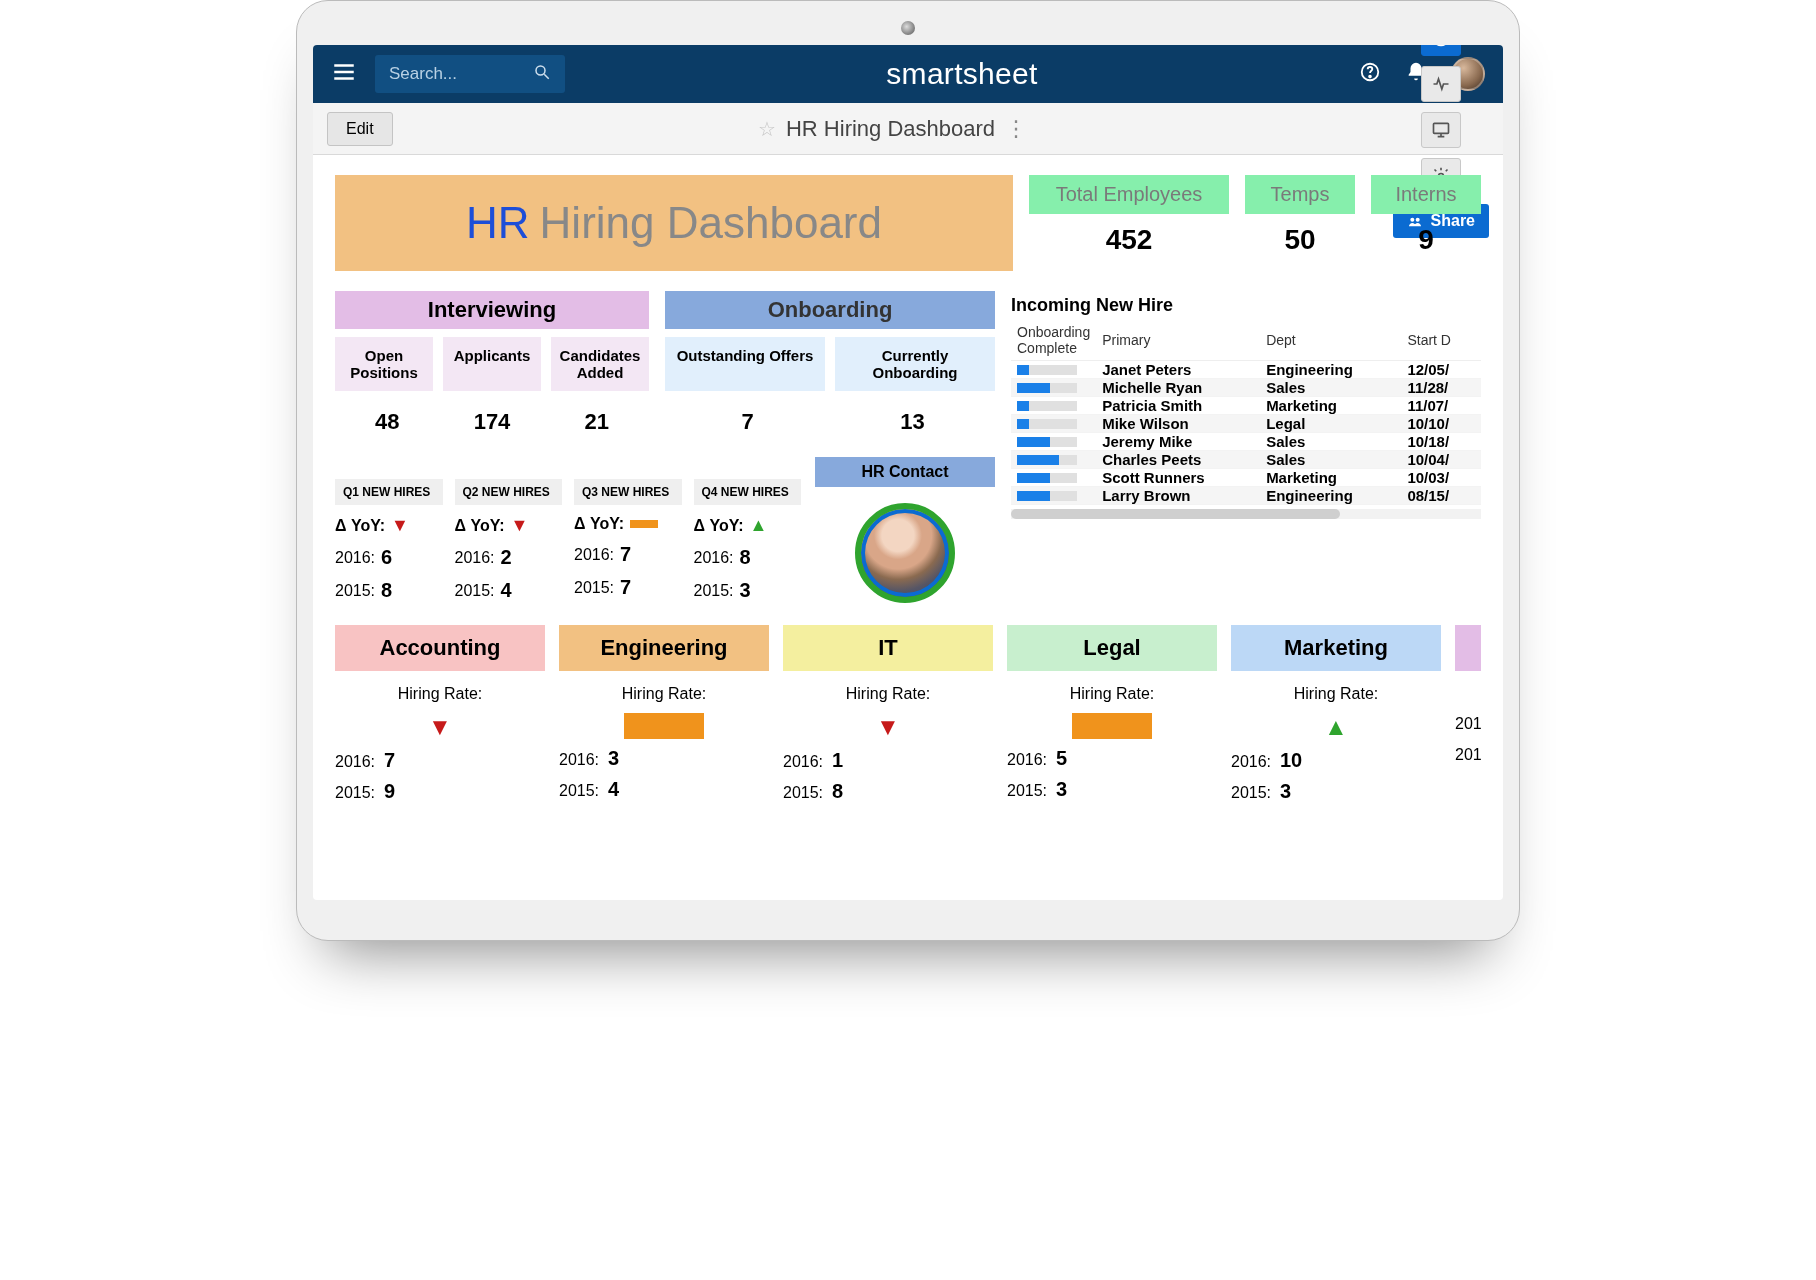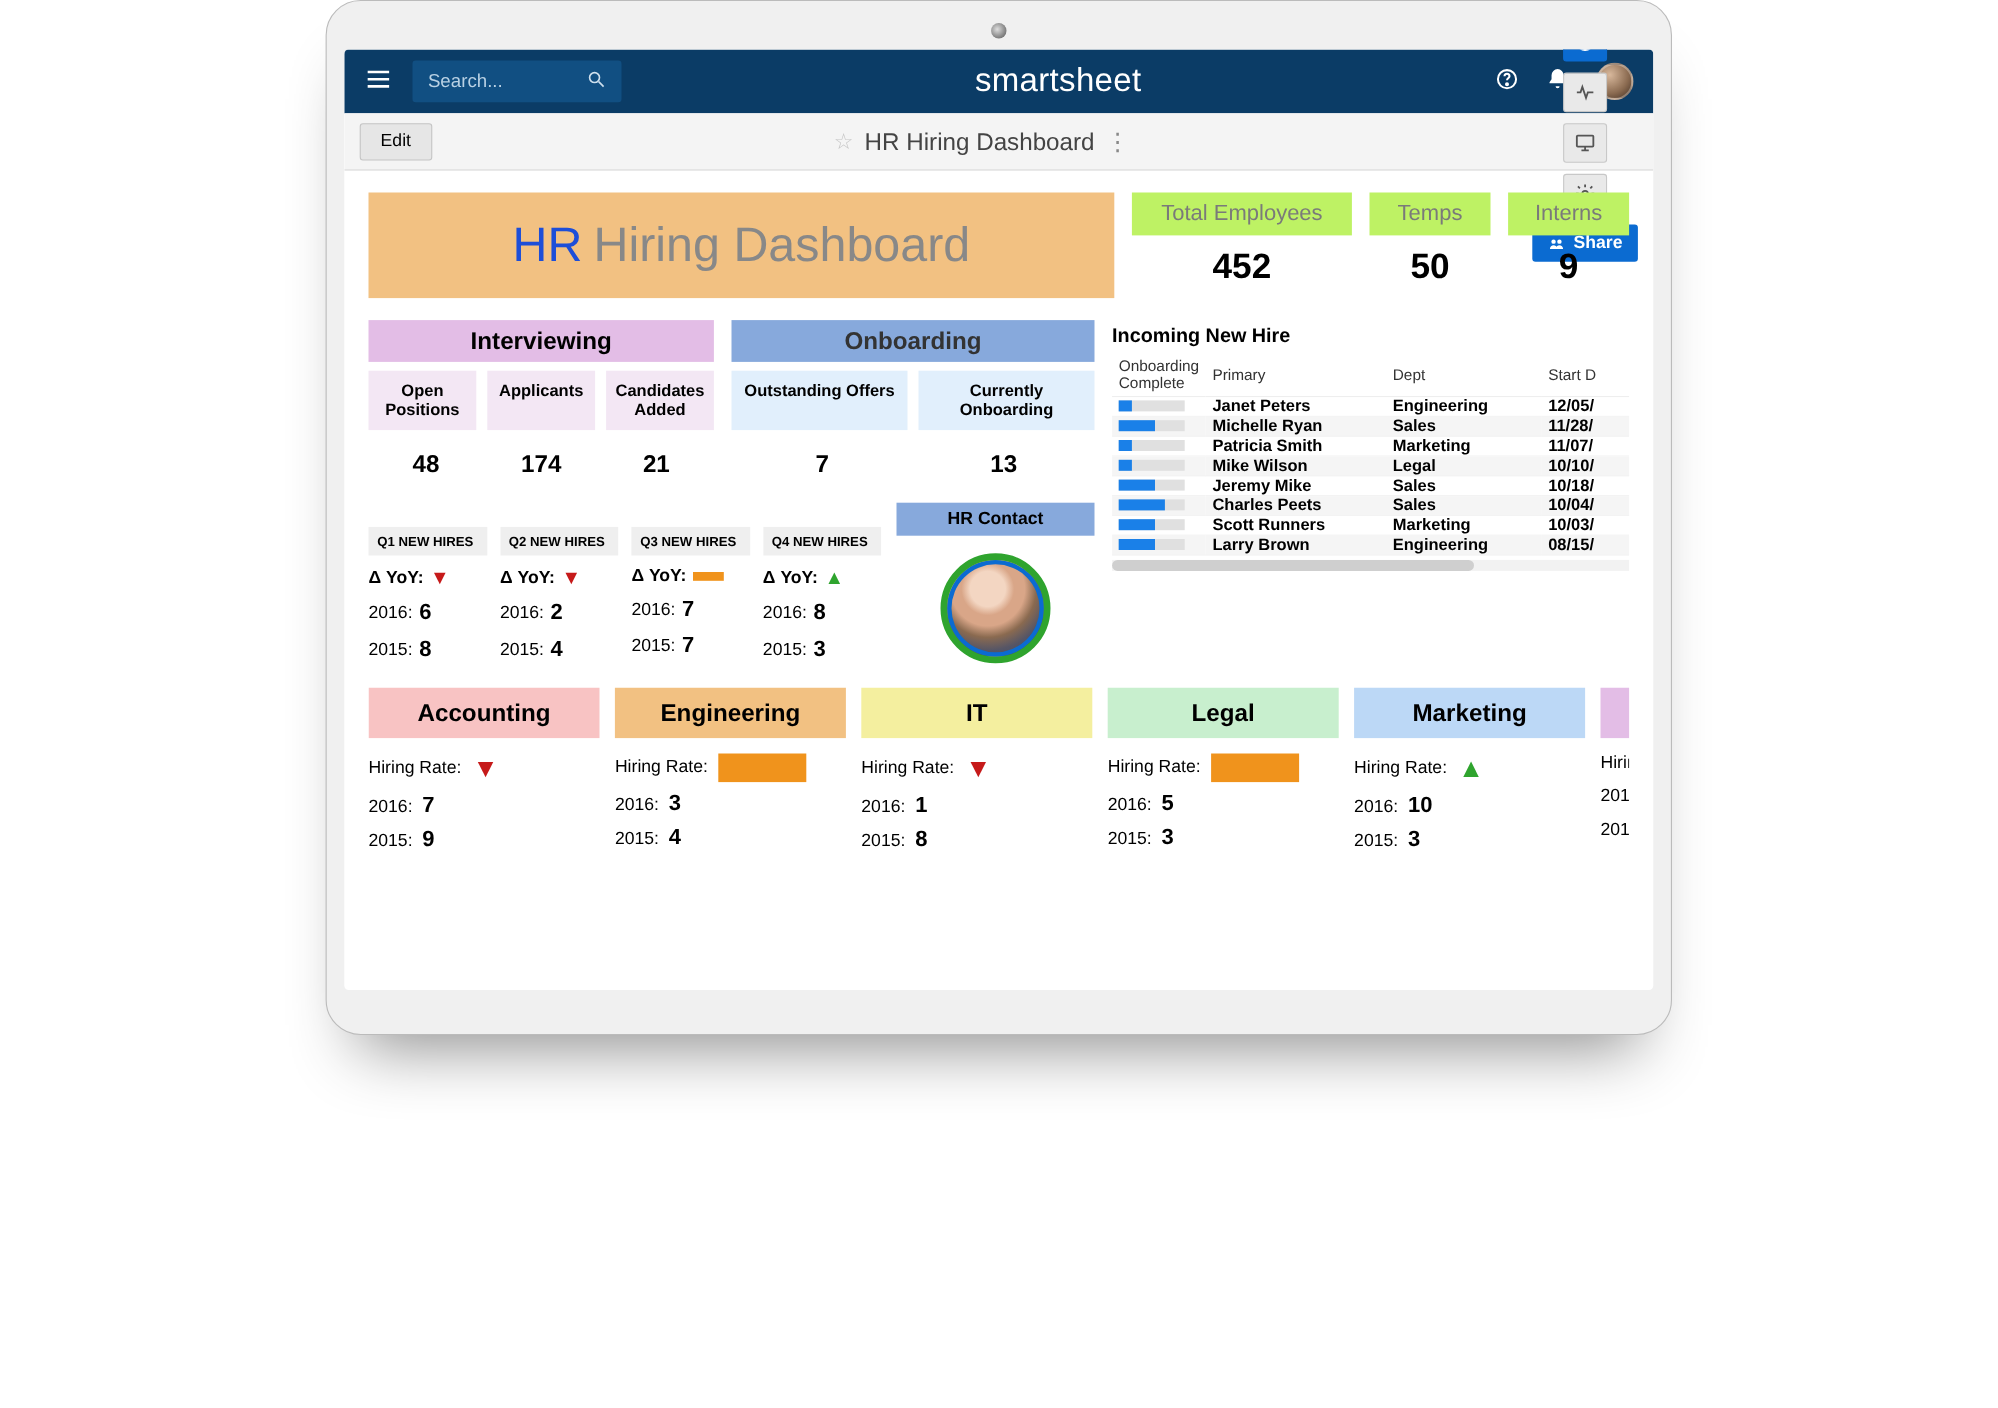--- a/index.html
+++ b/index.html
@@ -119,28 +119,28 @@
   .titlecard {
     background: #f2c182;
     flex: 1;
     display:flex;align-items:center;justify-content:center;
     height: 96px;
     font-size: 44px; font-weight: 300; color:#888;
   }
   .titlecard .hr { color:#1d4ed8; font-weight: 400; margin-right: 10px; }
   .statcol { display:flex; flex-direction:column; align-items:center; gap:10px; }
   .stat-label {
-    background:#bef264;
+    background:#86efac;
     padding: 8px 0;
     text-align:center;
     width: 100%;
     color:#7a7a7a; font-size: 20px;
   }
   .statcol.a { width: 200px;} .statcol.b{width:110px;} .statcol.c{width:110px;}
-  .stat-num { font-size:32px; font-weight:bold; }
+  .stat-num { font-size:28px; font-weight:bold; }
   
   .sections { margin-top: 20px; display:flex; gap:16px; }
   .intv-col { width: 500px; }
   .hire-col { flex:1; }
   .section-header {
     text-align:center; font-size:22px; font-weight:bold;
     padding: 6px 0;
   }
   .intv-hdr { background:#e3bde6; }
   .onb-hdr  { background:#87a9dc; color:#333; }
@@ -179,21 +179,21 @@
   .pgbar i { position:absolute; left:0; top:0; bottom:0; background:#1a80e8; }
   .scroll-ind { height:10px; background:#f2f2f2; margin-top:4px; position:relative;}
   .scroll-ind::before{content:"";position:absolute;left:0;top:0;bottom:0;width:70%;background:#cfcfcf;border-radius:5px;}
   
   .depts { margin-top:22px; display:flex; gap:14px; overflow:hidden; }
   .dept { width:210px; flex-shrink:0; }
   .dept .dh { text-align:center; font-weight:bold; font-size:22px; padding:10px 0; }
   .c-acc{background:#f8c3c3;} .c-eng{background:#f2c182;} .c-it{background:#f4ef9f;}
   .c-leg{background:#c8efce;} .c-mkt{background:#bcd8f6;} .c-sal{background:#e3bde6;}
   .dept .body { padding-top:14px; font-size:16px; }
-  .dept .hrrow{display:flex;align-items:center;gap:10px;font-size:16px;}
+  .dept .hrrow{display:flex;align-items:center;gap:10px;font-size:16px;flex-direction:column;}
   .dept .big-bar{display:inline-block;width:80px;height:26px;background:#f0931c;}
   .dept .yr{margin-top:8px;}
 </style>
 </head>
 <body>
 
 <div class="tablet-frame">
   <div class="camera"></div>
   <div class="screen">
 

